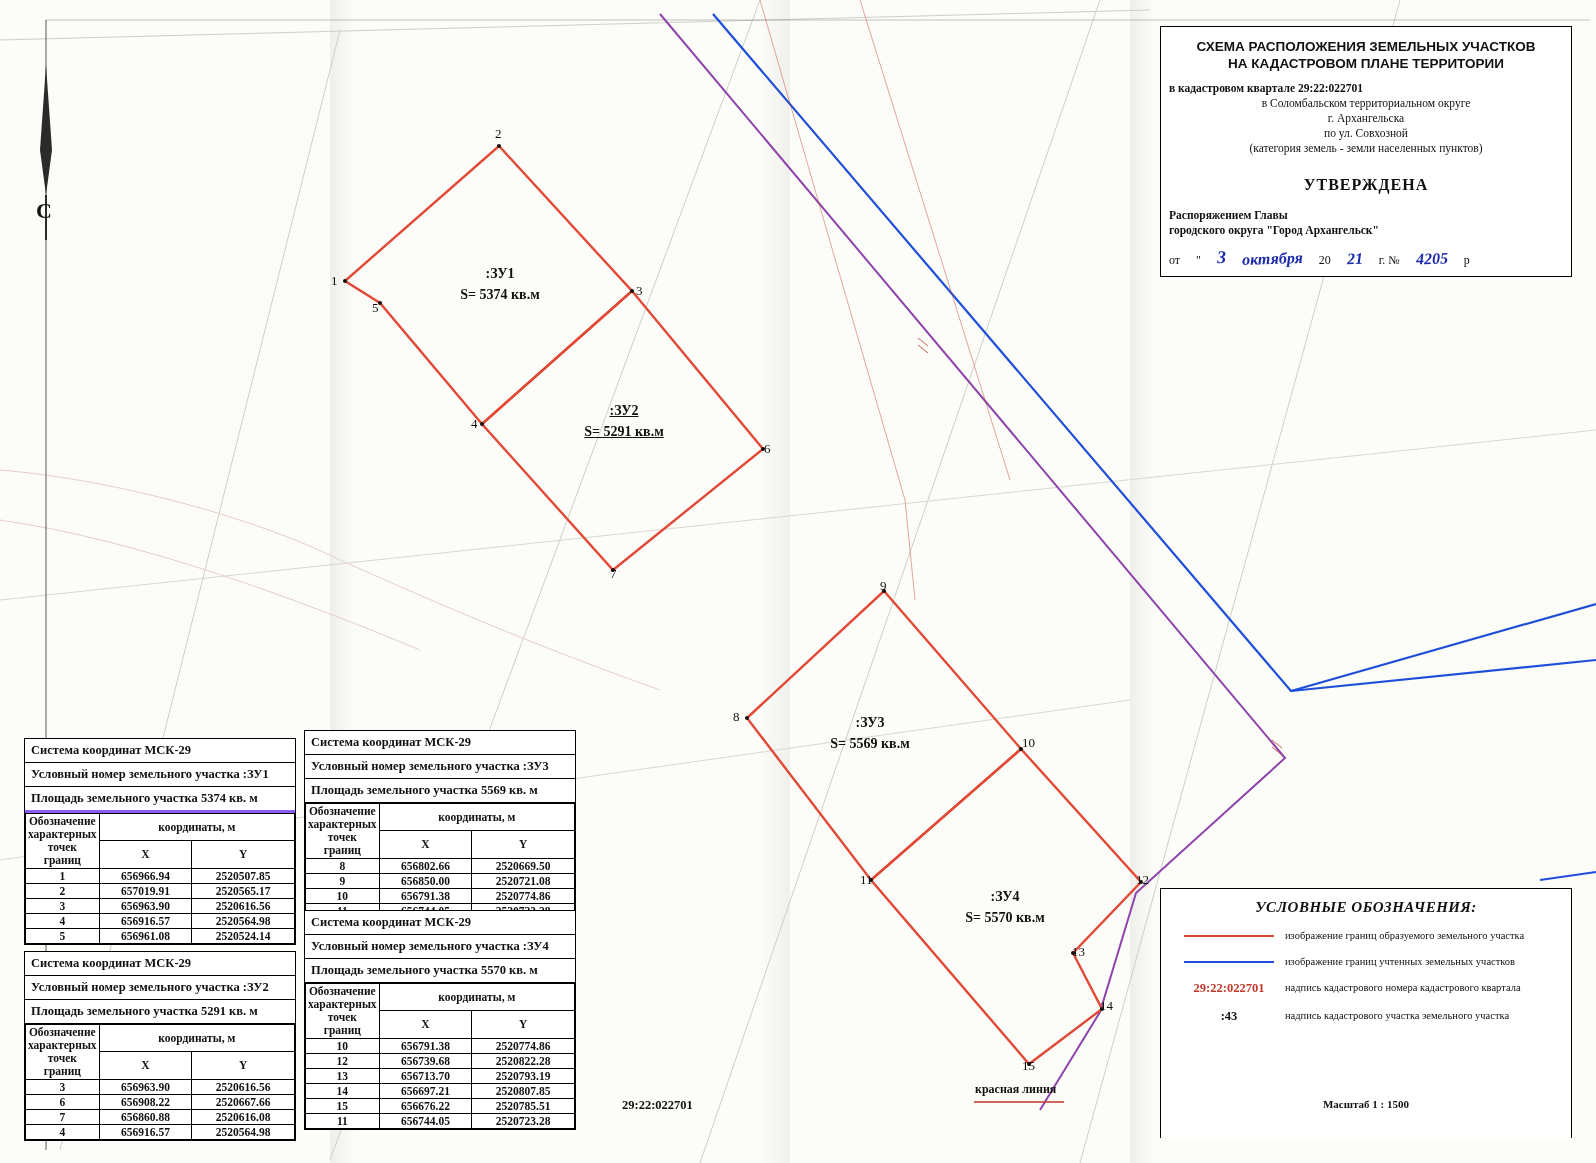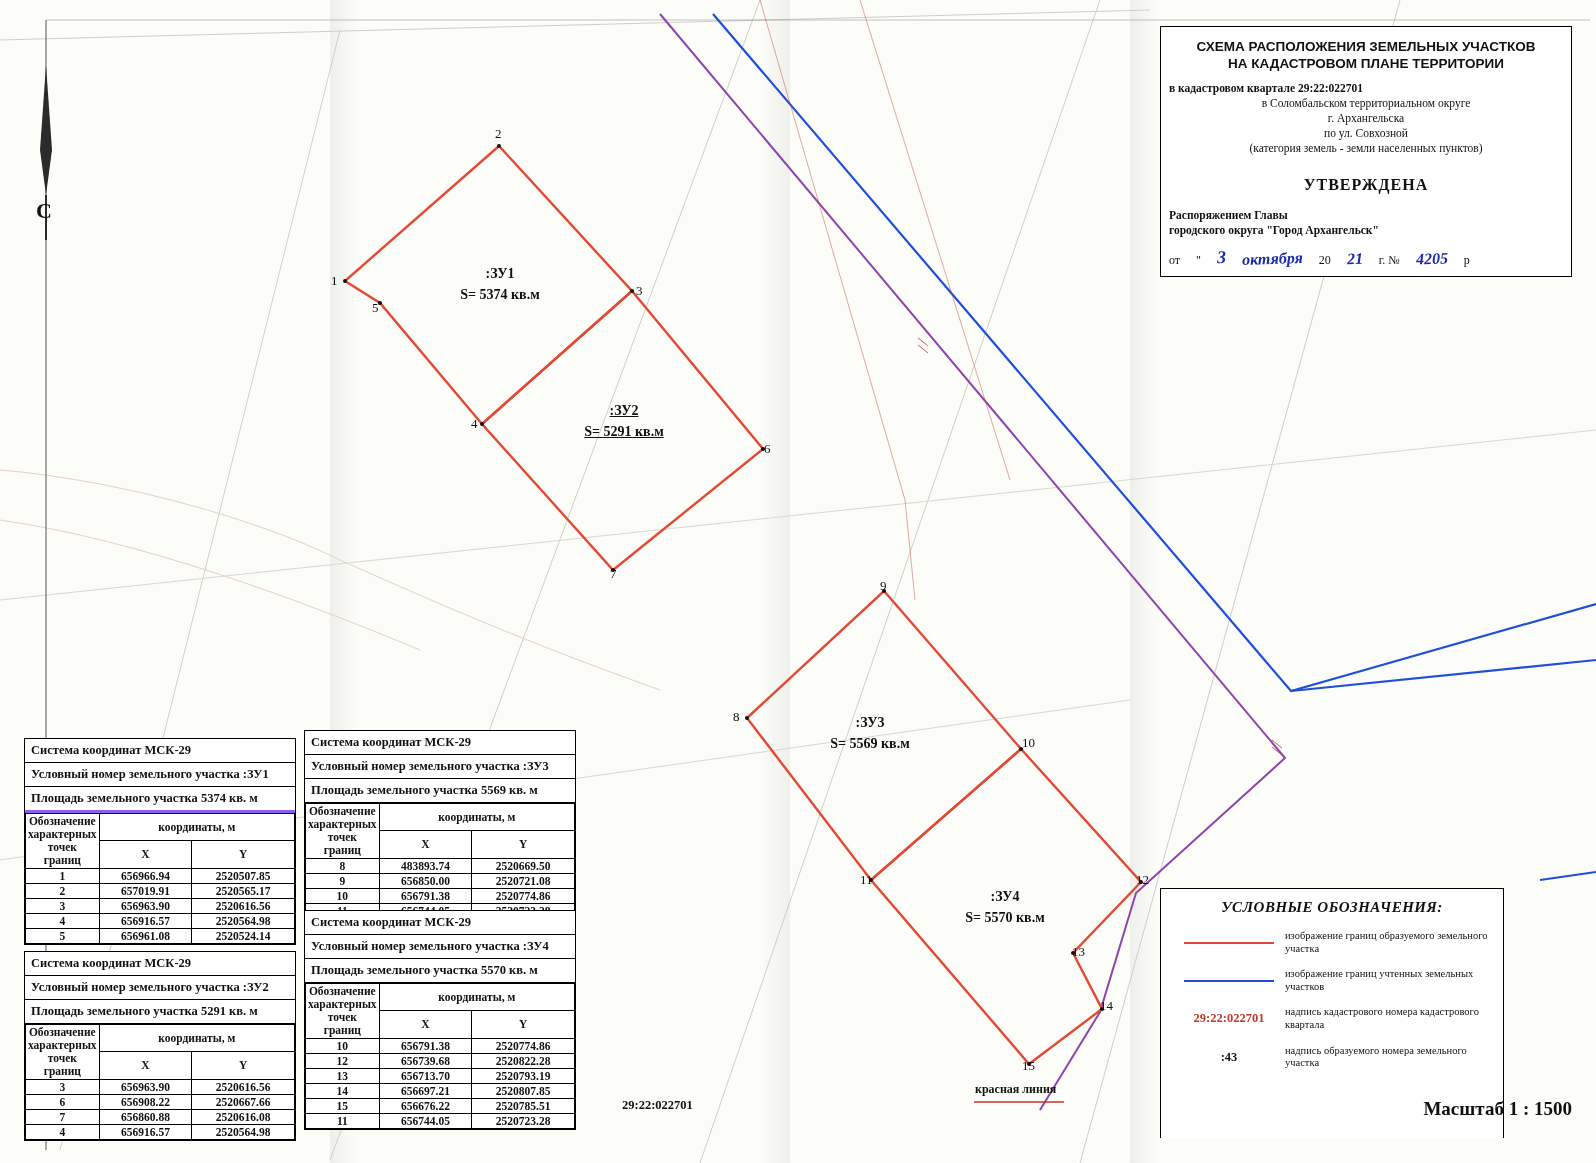--- a/index.html
+++ b/index.html
@@ -20,30 +20,30 @@
   .titleblock{position:absolute;left:1160px;top:26px;width:412px;border:1px solid #000;background:#fff;padding:12px 8px 8px 8px;box-sizing:border-box;}
   .tb-h1{text-align:center;font-weight:bold;font-size:13.5px;line-height:1.25;font-family:"Liberation Sans",sans-serif;}
   .tb-sub{text-align:left;font-weight:bold;font-size:11.5px;margin-top:9px;}
   .tb-line{text-align:center;font-size:11.5px;margin-top:3px;}
   .tb-appr{text-align:center;font-weight:bold;font-size:16px;letter-spacing:1px;margin-top:22px;}
   .tb-ras{font-weight:bold;font-size:11.5px;margin-top:14px;line-height:1.35;}
   .tb-from{font-size:12px;margin-top:8px;display:flex;align-items:flex-end;gap:16px;}
   .hand{font-family:"Liberation Serif",serif;color:#1a2aa8;font-style:italic;font-size:18px;font-weight:bold;transform:rotate(-2deg);}
   .hand.sm{font-size:16px;}
   
-  .legend{position:absolute;left:1160px;top:888px;width:344px;height:250px;border:1px solid #000;border-bottom:none;background:#fff;box-sizing:border-box;padding:10px 12px;}
+  .legend{position:absolute;left:1160px;top:888px;width:412px;height:250px;border:1px solid #000;border-bottom:none;background:#fff;box-sizing:border-box;padding:10px 12px;}
   .legend-title{text-align:center;font-weight:bold;font-style:italic;font-size:15px;letter-spacing:.5px;margin-bottom:14px;}
   .legend-row{display:flex;align-items:center;margin-bottom:13px;}
   .legend-key{width:112px;flex:0 0 112px;display:flex;align-items:center;justify-content:center;}
   .legend-line{width:90px;height:0;border-top:2px solid #d94a3d;}
   .legend-line.blue{border-top:2px solid #1f4fd8;}
   .legend-cad{font-weight:bold;font-size:12.5px;color:#c0392b;width:112px;flex:0 0 112px;text-align:center;}
   .legend-cad2{font-weight:bold;font-size:12.5px;color:#111;width:112px;flex:0 0 112px;text-align:center;}
   .legend-txt{font-size:10.5px;color:#111;line-height:1.2;}
-  .scale{position:absolute;left:1160px;top:1098px;width:412px;text-align:right;font-weight:bold;font-size:19px;}
+  .scale{position:absolute;left:1160px;top:1098px;width:412px;text-align:center;font-weight:bold;font-size:11px;}
   
   .ctab{position:absolute;border:1px solid #000;background:#fff;box-sizing:border-box;}
   .ctab .r{border-bottom:1px solid #000;padding:4px 6px;font-weight:bold;font-size:12.5px;}
   .ctab .r:last-child{border-bottom:none;}
   table.coords{border-collapse:collapse;width:100%;}
   table.coords td,table.coords th{border:1px solid #000;font-size:11.5px;text-align:center;padding:1px 2px;font-weight:bold;}
   .thdr{font-size:8.5px;line-height:1.12;font-weight:bold;padding:2px 1px;}
   .cnum{width:52px;}
   .bodyrow td{font-weight:bold;font-size:11.5px;padding:0px 2px;}
   .nobord td{border-left:1px solid #000;border-right:1px solid #000;border-top:none;border-bottom:none;}
@@ -215,21 +215,21 @@
       <span class="legend-txt">изображение границ учтенных земельных участков</span>
     </div>
 
     <div class="legend-row">
       <span class="legend-cad">29:22:022701</span>
       <span class="legend-txt">надпись кадастрового номера кадастрового квартала</span>
     </div>
 
     <div class="legend-row">
       <span class="legend-cad2">:43</span>
-      <span class="legend-txt">надпись образуемого номера земельного участка</span>
+      <span class="legend-txt">надпись кадастрового участка земельного участка</span>
     </div>
   </div>
 
   <div class="scale">Масштаб  1 : 1500</div>
 
   <div class="ctab" style="left:24px;top:738px;width:272px;">
     <div class="r">Система координат МСК-29</div>
     <div class="r">Условный номер земельного участка :ЗУ1</div>
     <div class="r" style="border-bottom:3px solid #8b5cf6;">Площадь земельного участка 5374 кв. м</div>
     <table class="coords">
@@ -318,21 +318,21 @@
           <tr>
         <th rowspan="2" class="cnum thdr">Обозначение характерных точек границ</th>
         <th colspan="2">координаты, м</th>
       </tr>
       <tr>
         <th>X</th>
         <th>Y</th>
       </tr>
       <tr class="bodyrow nobord">
             <td>8</td>
-            <td>483893.74</td>
+            <td>656802.66</td>
             <td>2520669.50</td>
           </tr>
       <tr class="bodyrow nobord">
             <td>9</td>
             <td>656850.00</td>
             <td>2520721.08</td>
           </tr>
       <tr class="bodyrow nobord">
             <td>10</td>
             <td>656791.38</td>

